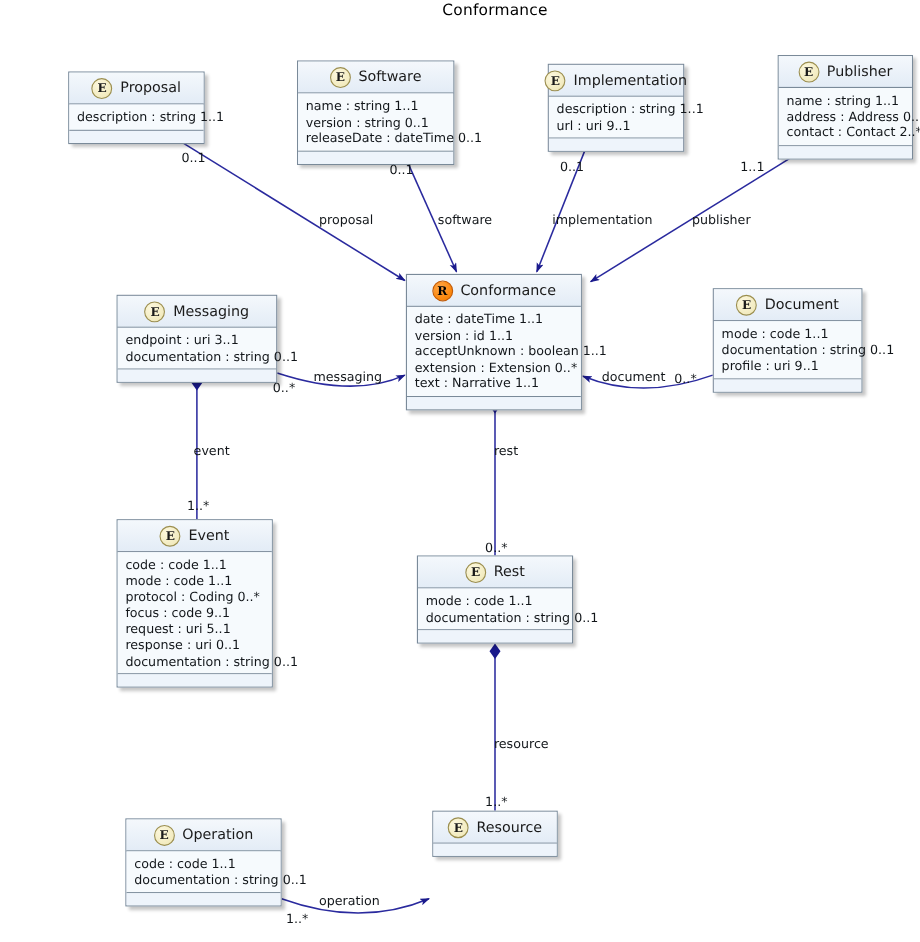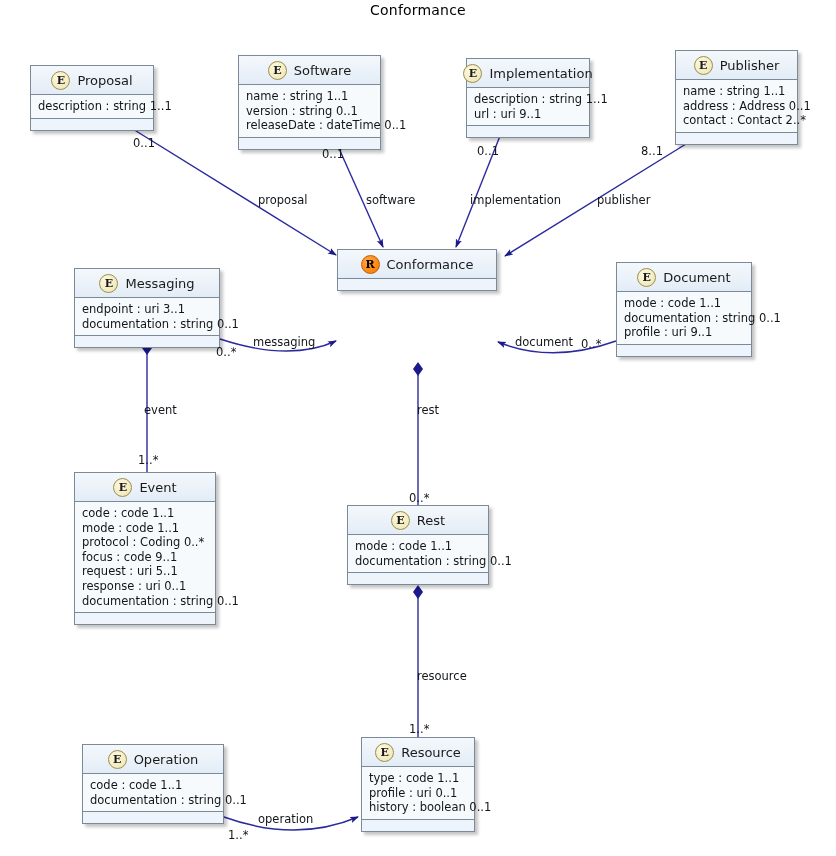--- a/index.html
+++ b/index.html
@@ -21,20 +21,21 @@
     left: 0;
     width: 836px;
     text-align: center;
     font-size: 14px;
     color: #000000;
     letter-spacing: 0.2px;
   }
   #canvas {
     position: absolute;
     inset: 0;
+    margin-left: 32px;
   }
   svg#edges {
     position: absolute;
     top: 0;
     left: 0;
     width: 836px;
     height: 856px;
     pointer-events: none;
   }
   .uml-class {
@@ -220,20 +221,27 @@
           <div class="uml-attr">endpoint : uri 3..1</div>
           <div class="uml-attr">documentation : string 0..1</div>
         </div>
         <div class="uml-methods"></div>
       </div>
       <div class="uml-class" style="left: 337px; top: 249px; width: 160px;">
         <div class="uml-header">
           <span class="stereo-icon resource-icon">R</span>
           <span class="uml-title">Conformance</span>
         </div>
+        <div class="uml-attrs">
+          <div class="uml-attr">date : dateTime 1..1</div>
+          <div class="uml-attr">version : id 1..1</div>
+          <div class="uml-attr">acceptUnknown : boolean 1..1</div>
+          <div class="uml-attr">extension : Extension 0..*</div>
+          <div class="uml-attr">text : Narrative 1..1</div>
+        </div>
         <div class="uml-methods"></div>
       </div>
       <div class="uml-class" style="left: 616px; top: 262px; width: 136px;">
         <div class="uml-header">
           <span class="stereo-icon">E</span>
           <span class="uml-title">Document</span>
         </div>
         <div class="uml-attrs">
           <div class="uml-attr">mode : code 1..1</div>
           <div class="uml-attr">documentation : string 0..1</div>
@@ -276,39 +284,34 @@
         <div class="uml-attrs">
           <div class="uml-attr">code : code 1..1</div>
           <div class="uml-attr">documentation : string 0..1</div>
         </div>
         <div class="uml-methods"></div>
       </div>
       <div class="uml-class" style="left: 361px; top: 737px; width: 114px;">
         <div class="uml-header">
           <span class="stereo-icon">E</span>
           <span class="uml-title">Resource</span>
-        </div>
-        <div class="uml-attrs">
-          <div class="uml-attr">type : code 1..1</div>
-          <div class="uml-attr">profile : uri 0..1</div>
-          <div class="uml-attr">history : boolean 0..1</div>
         </div>
         <div class="uml-methods"></div>
       </div>
     </div>
 
   <div id="label-layer">
       <div class="edge-label" style="left: 258px; top: 193px;">proposal</div>
       <div class="edge-label" style="left: 133px; top: 136px;">0..1</div>
       <div class="edge-label" style="left: 366px; top: 193px;">software</div>
       <div class="edge-label" style="left: 322px; top: 147px;">0..1</div>
       <div class="edge-label" style="left: 470px; top: 193px;">implementation</div>
       <div class="edge-label" style="left: 477px; top: 144px;">0..1</div>
       <div class="edge-label" style="left: 597px; top: 193px;">publisher</div>
-      <div class="edge-label" style="left: 641px; top: 144px;">8..1</div>
+      <div class="edge-label" style="left: 641px; top: 144px;">1..1</div>
       <div class="edge-label" style="left: 253px; top: 335px;">messaging</div>
       <div class="edge-label" style="left: 216px; top: 345px;">0..*</div>
       <div class="edge-label" style="left: 515px; top: 335px;">document</div>
       <div class="edge-label" style="left: 581px; top: 337px;">0..*</div>
       <div class="edge-label" style="left: 144px; top: 403px;">event</div>
       <div class="edge-label" style="left: 138px; top: 453px;">1..*</div>
       <div class="edge-label" style="left: 417px; top: 403px;">rest</div>
       <div class="edge-label" style="left: 409px; top: 491px;">0..*</div>
       <div class="edge-label" style="left: 417px; top: 669px;">resource</div>
       <div class="edge-label" style="left: 409px; top: 722px;">1..*</div>

